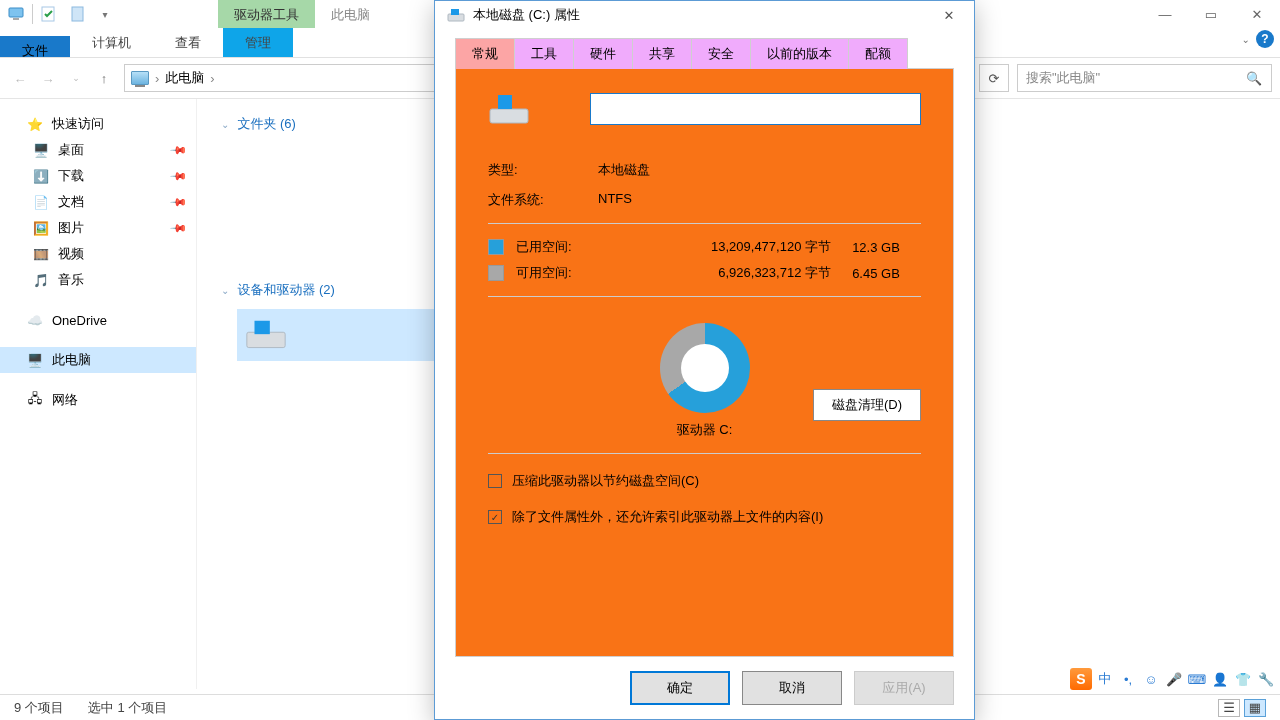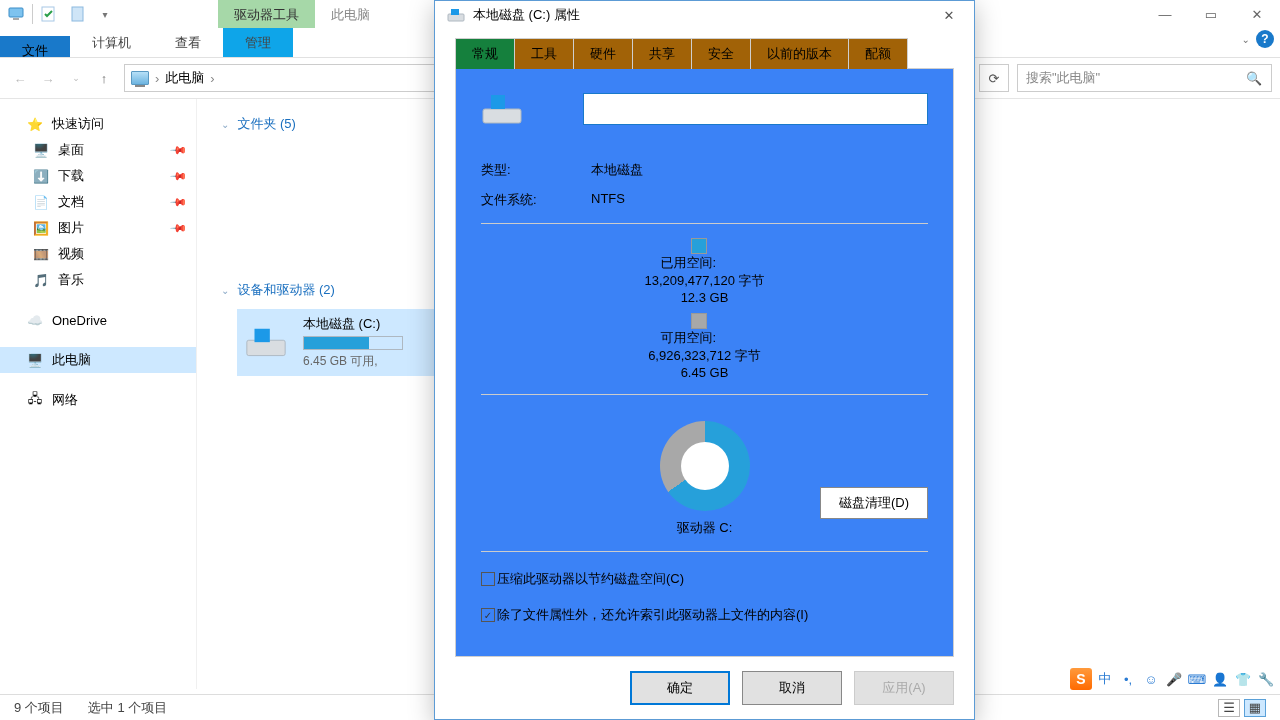--- a/index.html
+++ b/index.html
@@ -76,50 +76,50 @@
 .ime .it { width:20px; height:20px; color:#2a7bd3; display:flex; align-items:center; justify-content:center; font-size:13px; }
 
 
 .dialog { position:absolute; left:434px; top:0; width:541px; height:720px; background:#fff; border:1px solid #5c9bd5; border-top-width: 1px; box-shadow: 0 6px 24px rgba(0,0,0,.25); display:flex; flex-direction:column; }
 .dlg-title { display:flex; align-items:center; height:36px; padding:0 4px 8px 12px; }
 .dlg-title img, .dlg-title .drv { width:18px; height:14px; margin-right:8px; }
 .dlg-close { margin-left:auto; width:42px; height:30px; display:flex; align-items:center; justify-content:center; color:#555; }
 .dlg-body { flex:1; padding: 0 20px; display:flex; flex-direction:column; }
 
 .tabstrip { display:flex; }
-.dtab { padding: 6px 16px; border:1px solid #cfcfcf; border-bottom:none; background:#a16207; margin-right:-1px; position:relative; top:1px; }
-.dtab.active { background:#15803d; z-index:1; }
-.tabpanel { border:1px solid #cfcfcf; background:#3b82f6; padding:24px 25px 14px; flex:1; }
+.dtab { padding: 6px 16px; border:1px solid #cfcfcf; border-bottom:none; background:#f0abfc; margin-right:-1px; position:relative; top:1px; }
+.dtab.active { background:#fca5a5; z-index:1; }
+.tabpanel { border:1px solid #cfcfcf; background:#f97316; padding:24px 32px 14px; flex:1; }
 
 .row { display:flex; align-items:center; }
 .namefield { flex:1; height:32px; border:1px solid #1979ca; outline:none; padding:0 8px; font-size:13px; }
 .bigdrive { width:42px; height:32px; }
 
 .info-line { display:flex; margin-top:12px; }
 .info-line .lab { width:110px; }
 .divl { border-top:1px solid #ccc; margin:14px 0; }
 
-.space-row { display:flex; align-items:center; margin:8px 0;flex-direction:column; }
+.space-row { display:flex; align-items:center; margin:8px 0; }
 .swatch { width:16px; height:16px; border:1px solid #999; margin-right:12px; }
 .sw-used { background:#26a0da; }
 .sw-free { background:#a8a8a8; }
 .space-row .lab { width: 88px; }
 .space-row .bytes { flex:1; text-align:right; }
 .space-row .human { width: 90px; text-align:center; }
 
 .donut-wrap { display:flex; flex-direction:column; align-items:center; position:relative;}
 .donut { width:90px; height:90px; border-radius:50%; background: conic-gradient(#26a0da 0deg 235deg, #a8a8a8 235deg 360deg); display:flex; align-items:center; justify-content:center; margin:12px auto 8px; }
 .donut::after { content:""; width:48px; height:48px; border-radius:50%; background:#fff; }
 .disk-cleanup { position:absolute; right:0; bottom:18px; }
 .btn { border:1px solid #888; background:#e1e1e1; padding:6px 18px; min-width:100px; text-align:center; }
 .btn.default { border:2px solid #0078d7; }
 .btn.outlined { background:#fff; }
 .btn[disabled]{ color:#aaa; border-color:#ccc; }
 
-.chk-row { display:flex; align-items:center; gap:2px; margin:18px 0 0; }
+.chk-row { display:flex; align-items:center; gap:10px; margin:18px 0 0; }
 .chk { width:14px; height:14px; border:1px solid #555; display:inline-flex; align-items:center; justify-content:center; font-size:10px; color:#333; }
 
 .dlg-buttons { display:flex; justify-content:flex-end; gap:12px; padding:14px 20px; }
 </style>
 </head>
 <body>
 
 <div class="titlebar">
   <div class="qat">
     <span class="qat-item">
@@ -234,21 +234,21 @@
     <div class="side-group-gap"></div>
     <div class="side-item head">
         <span class="side-icon">🖧</span>
         <span>网络</span>
       </div>
   </div>
 
   <div class="content">
     <div class="group-header">
       <span class="caret">⌄</span>
-      <span>文件夹 (5)</span>
+      <span>文件夹 (6)</span>
     </div>
     <div class="items-grid">
       <div class="fitem right" style="margin-left:340px">
         <span>图片</span>
       </div>
       <div class="fitem">
         <span class="thumb">
             <svg viewBox="0 0 48 48">
               <path class="folder-ico" d="M4 10h14l4 4h22v24H4z"></path>
               <rect x="18" y="20" width="14" height="16" fill="#fff" stroke="#b8954a"></rect>
@@ -274,27 +274,20 @@
     <div class="group-header">
       <span class="caret">⌄</span>
       <span>设备和驱动器 (2)</span>
     </div>
     <div class="items-grid">
       <div class="drive-item selected">
         <span class="drive-icon"><svg viewBox="0 0 48 40">
               <rect x="4" y="18" width="40" height="16" rx="2" fill="#d9dde1" stroke="#aeb8c1"></rect>
               <rect x="12" y="6" width="16" height="14" fill="#1c99e8"></rect>
             </svg></span>
-        <div>
-          <div>本地磁盘 (C:)</div>
-          <div class="prog">
-              <div class="prog-fill" style="width:66%"></div>
-            </div>
-          <div class="small">6.45 GB 可用,</div>
-        </div>
       </div>
     </div>
   </div>
 </div>
 
 <div class="statusbar">
   <span>9 个项目</span>
   <span>选中 1 个项目</span>
   <span class="views">
     <span class="vbtn">☰</span>

